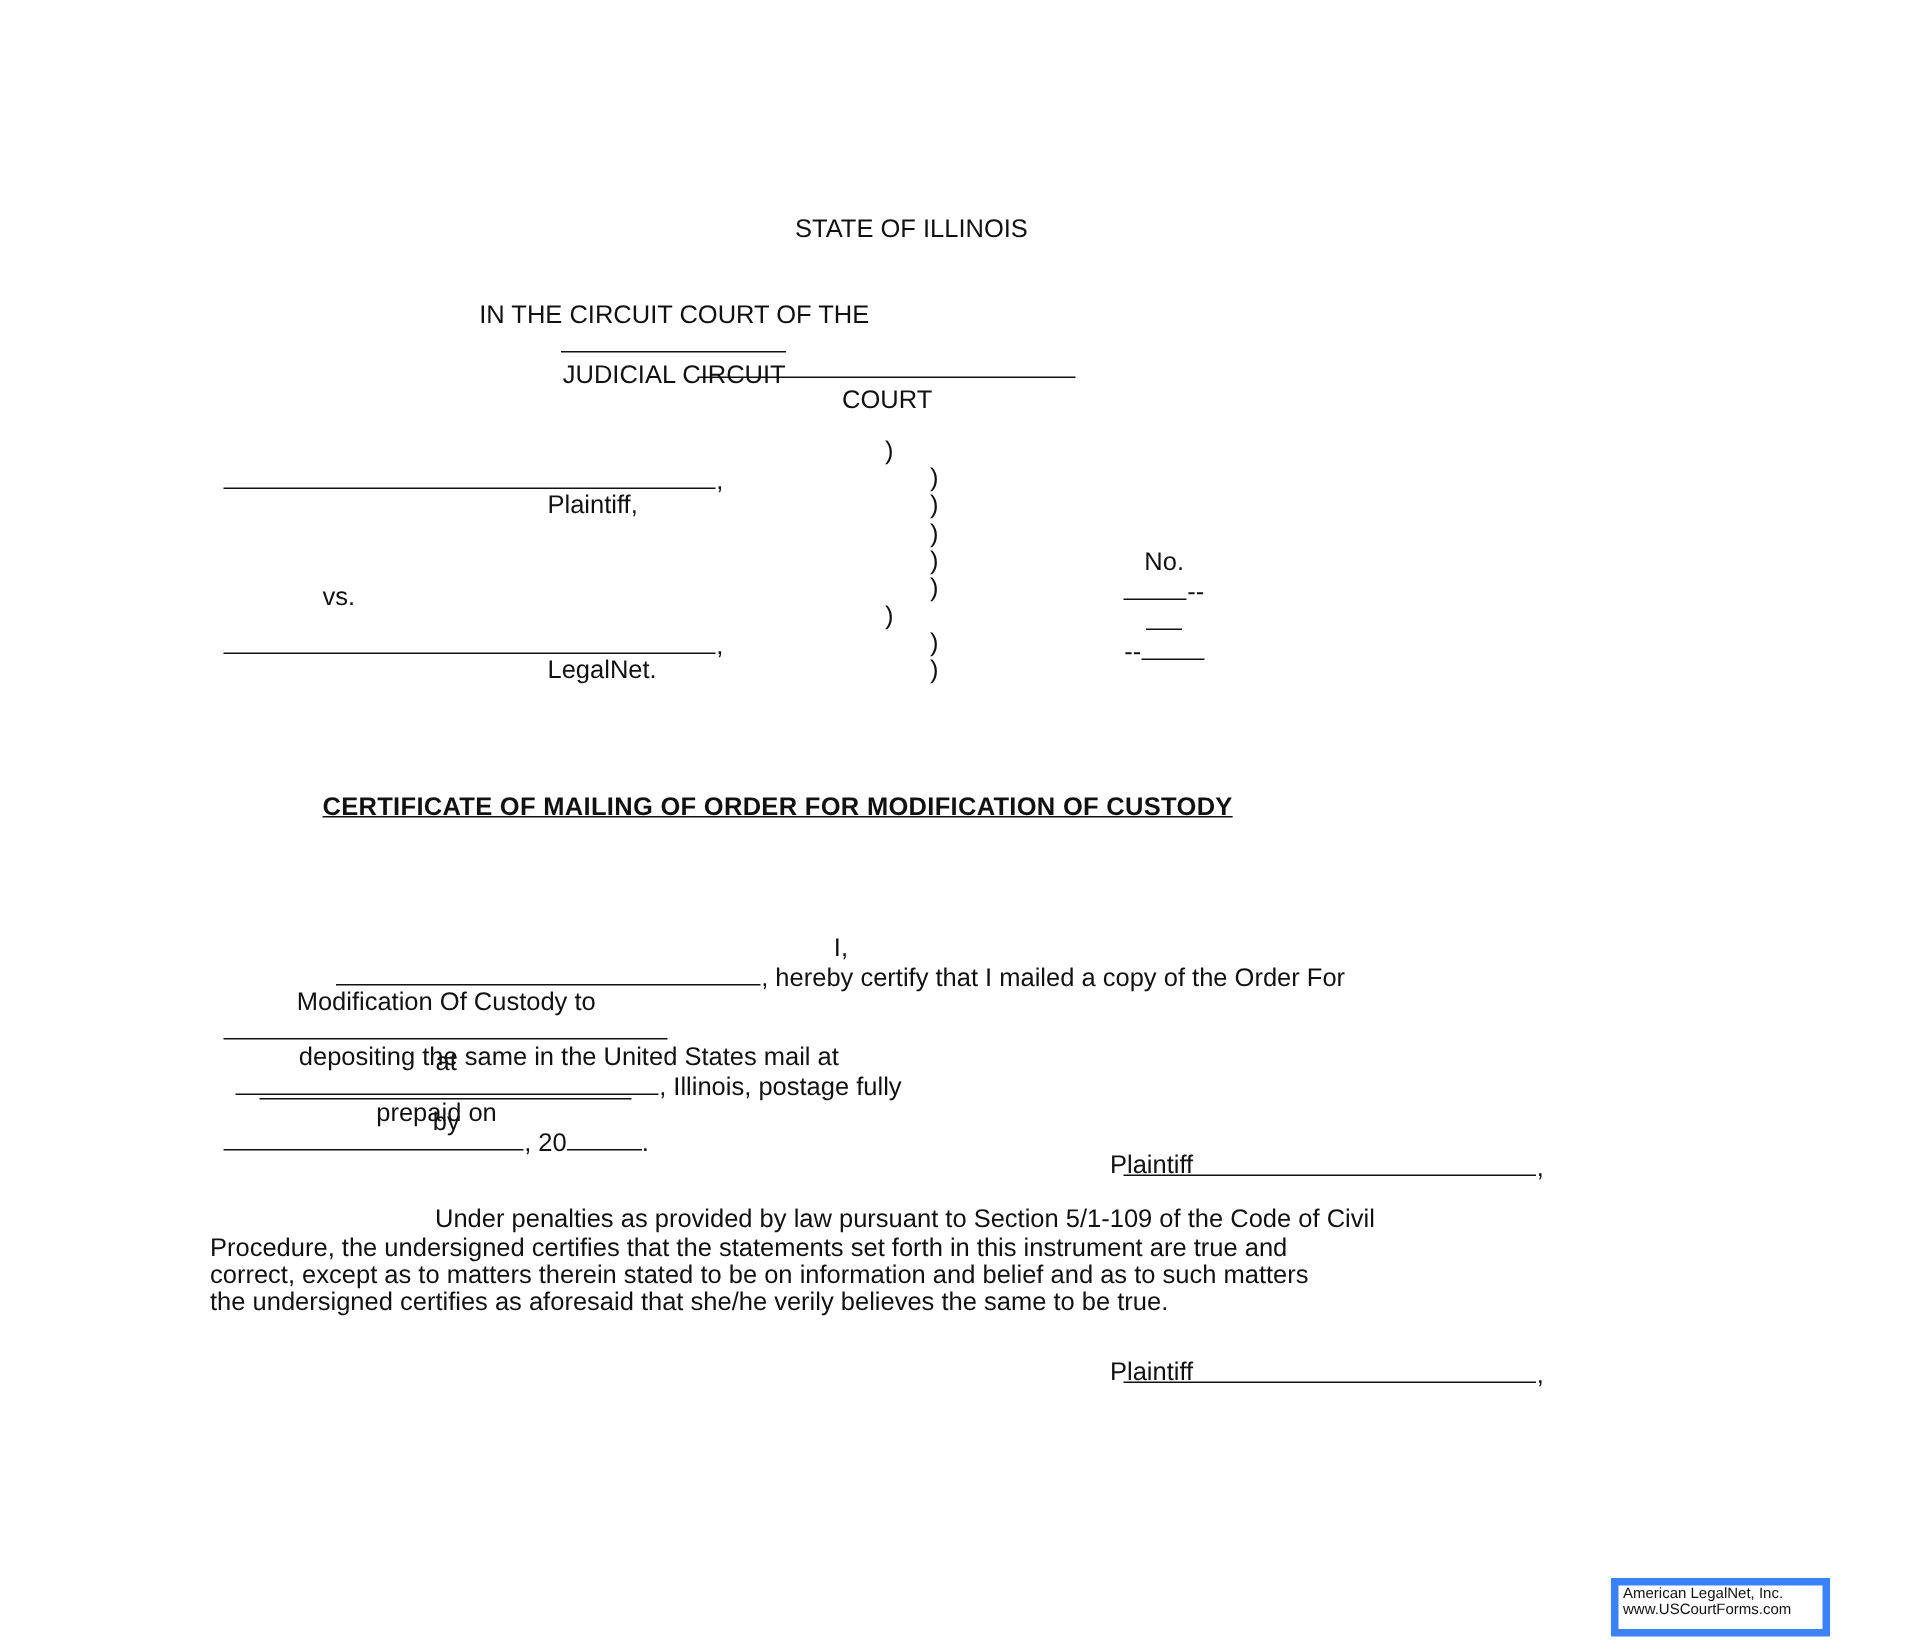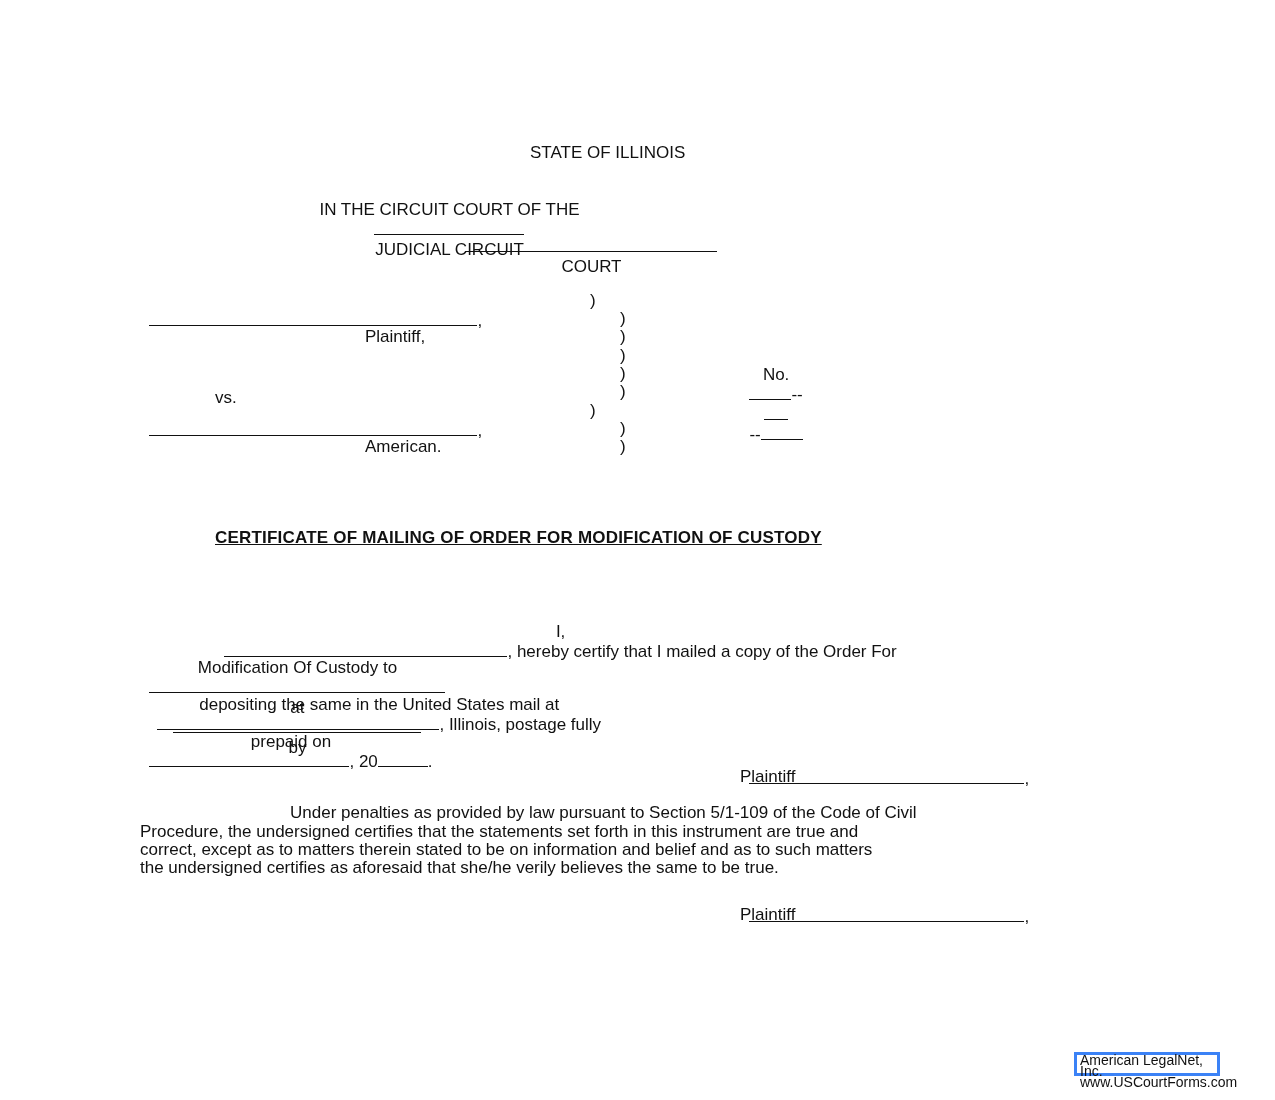--- a/index.html
+++ b/index.html
@@ -1,22 +1,22 @@
 <!DOCTYPE html>
 <html><head>
   <meta charset="utf-8">
   <style>
     html, body { margin: 0; padding: 0; background: #ffffff; }
     body { width: 1275px; height: 1100px; position: relative; overflow: hidden;
       font-family: "Liberation Sans", "DejaVu Sans", sans-serif; color: #111; }
     .t { position: absolute; font-size: 17px; white-space: pre; line-height: 20px; text-align: center; }
     .blank { display: inline-block; border-bottom: 1.3px solid #111; height: 14px; vertical-align: baseline; }
     .title { font-weight: bold; text-decoration: underline; font-size: 17px; letter-spacing: 0.2px; }
-    .footer-box { position: absolute; left: 1074px; top: 1052px; width: 146px; height: 24px;
-      border: 3px solid #3b82f6; font-size: 14px; line-height: 11px; padding: 0 0 0 3px; box-sizing: border-box; }
+    .footer-box { position: absolute; left: 1074px; top: 1052px; width: 146px; height: 39px;
+      border: 5px solid #3b82f6; font-size: 10px; line-height: 11px; padding: 0 0 0 3px; box-sizing: border-box; }
   </style>
 </head>
 <body>
 
 <div class="t" style="left:530px; top:143px;">STATE OF ILLINOIS</div>
 
 <div class="t" style="left:310px; top:180px;">
   <span>IN THE CIRCUIT COURT OF THE</span>
   <span class="blank" style="width:150px;"></span>
   <span>JUDICIAL CIRCUIT</span>
@@ -29,21 +29,21 @@
 
 <div class="t" style="left:140px; top:291px;">
   <span class="blank" style="width:328px;"></span><span>,</span>
 </div>
 <div class="t" style="left:365px; top:327px;">Plaintiff,</div>
 <div class="t" style="left:215px; top:364px;margin-top:24px;">vs.</div>
 
 <div class="t" style="left:140px; top:401px;">
   <span class="blank" style="width:328px;"></span><span>,</span>
 </div>
-<div class="t" style="left:365px; top:437px;">American.</div>
+<div class="t" style="left:365px; top:437px;">LegalNet.</div>
 
 <div class="t" style="left:590px; top:291px;">)</div>
 <div class="t" style="left:620px; top:309px;">)</div>
 <div class="t" style="left:620px; top:327px;">)</div>
 <div class="t" style="left:620px; top:346px;">)</div>
 <div class="t" style="left:620px; top:364px;">)</div>
 <div class="t" style="left:620px; top:382px;">)</div>
 <div class="t" style="left:590px; top:401px;">)</div>
 <div class="t" style="left:620px; top:419px;">)</div>
 <div class="t" style="left:620px; top:437px;">)</div>

